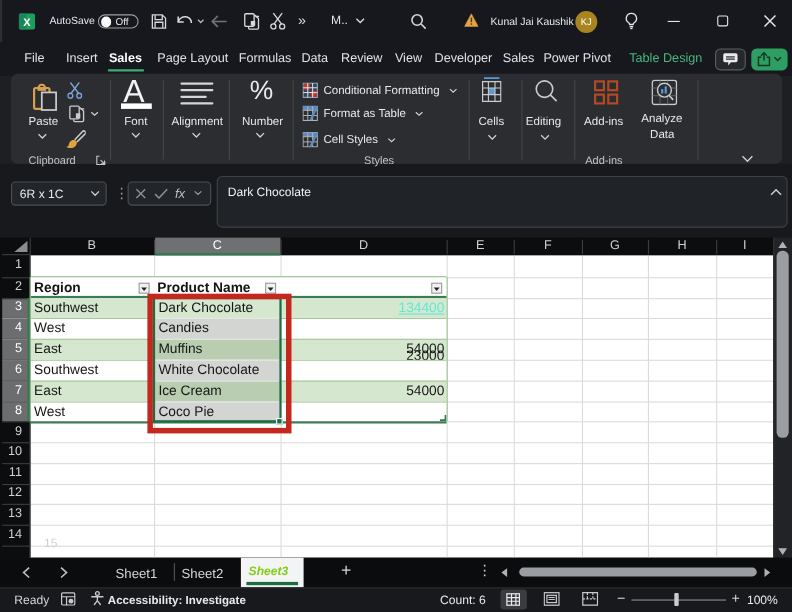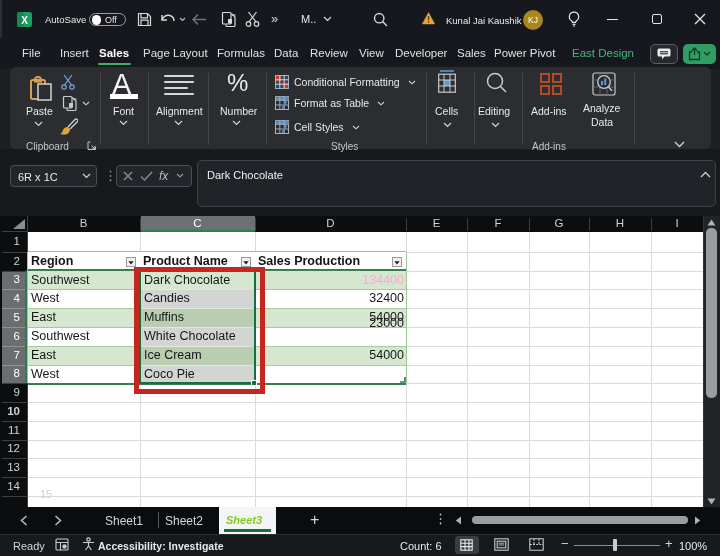--- a/index.html
+++ b/index.html
@@ -81,21 +81,21 @@
 <div class="ab" style="left:99px;top:47px;font-size:11.5px;color:#ffffff;font-weight:bold;">Sales</div>
 <div class="ab" style="left:98px;top:62.5px;width:33px;height:2.5px;background:#3fae74;border-radius:1px;"></div>
 <div class="ab" style="left:143px;top:47px;font-size:11.5px;color:#dfe1e3;">Page Layout</div>
 <div class="ab" style="left:217px;top:47px;font-size:11.5px;color:#dfe1e3;">Formulas</div>
 <div class="ab" style="left:274px;top:47px;font-size:11.5px;color:#dfe1e3;">Data</div>
 <div class="ab" style="left:310px;top:47px;font-size:11.5px;color:#dfe1e3;">Review</div>
 <div class="ab" style="left:359px;top:47px;font-size:11.5px;color:#dfe1e3;">View</div>
 <div class="ab" style="left:395px;top:47px;font-size:11.5px;color:#dfe1e3;">Developer</div>
 <div class="ab" style="left:457px;top:47px;font-size:11.5px;color:#dfe1e3;">Sales</div>
 <div class="ab" style="left:494px;top:47px;font-size:11.5px;color:#dfe1e3;">Power Pivot</div>
-<div class="ab" style="left:572px;top:47px;font-size:11.5px;color:#47b77e;">East Design</div>
+<div class="ab" style="left:572px;top:47px;font-size:11.5px;color:#47b77e;">Table Design</div>
 <div class="ab" style="left:650px;top:44px;width:28px;height:20px;border:1px solid #5a5e63;border-radius:5px;background:#26282c;"></div>
 <svg class="ab" style="left:657px;top:48px" width="14" height="12" viewBox="0 0 14 12">
 <path d="M2 0.5 h10 a1.5 1.5 0 0 1 1.5 1.5 v5 a1.5 1.5 0 0 1 -1.5 1.5 h-4.5 l-2.5 3 v-3 H2 A1.5 1.5 0 0 1 0.5 7 V2 A1.5 1.5 0 0 1 2 0.5 z" fill="#e8eaec"></path>
 <rect x="3" y="3.2" width="8" height="1.1" fill="#26282c"></rect>
       <rect x="3" y="5.2" width="8" height="1.1" fill="#26282c"></rect>
     </svg>
 <div class="ab" style="left:683px;top:44px;width:33px;height:20px;background:#2f9e63;border-radius:5px;"></div>
 <svg class="ab" style="left:688px;top:47px" width="13" height="14" viewBox="0 0 13 14" fill="none" stroke="#103823" stroke-width="1.3">
 <path d="M4 5 h-2.5 v7.5 h10 V5 H9"></path>
       <path d="M6.5 8 V1"></path>
@@ -323,21 +323,21 @@
 <div class="ab" style="left:0px;top:330px;font-size:11.5px;color:#ffffff;width:20px;text-align:right;">6</div>
 <div class="ab" style="left:2px;top:346px;width:25px;height:1px;background:#8f9192;"></div>
 <div class="ab" style="left:2px;top:347px;width:25px;height:18px;background:#6b6d6e;"></div>
 <div class="ab" style="left:0px;top:349px;font-size:11.5px;color:#ffffff;width:20px;text-align:right;">7</div>
 <div class="ab" style="left:2px;top:365px;width:25px;height:1px;background:#8f9192;"></div>
 <div class="ab" style="left:2px;top:366px;width:25px;height:17px;background:#6b6d6e;"></div>
 <div class="ab" style="left:0px;top:367px;font-size:11.5px;color:#ffffff;width:20px;text-align:right;">8</div>
 <div class="ab" style="left:2px;top:383px;width:25px;height:1px;background:#3c3e40;"></div>
 <div class="ab" style="left:0px;top:386px;font-size:11.5px;color:#cfd1d3;width:20px;text-align:right;">9</div>
 <div class="ab" style="left:2px;top:402px;width:25px;height:1px;background:#3c3e40;"></div>
-<div class="ab" style="left:0px;top:405px;font-size:11.5px;color:#cfd1d3;width:20px;text-align:right;font-weight:bold;">10</div>
+<div class="ab" style="left:0px;top:405px;font-size:11.5px;color:#cfd1d3;width:20px;text-align:right;">10</div>
 <div class="ab" style="left:2px;top:421px;width:25px;height:1px;background:#3c3e40;"></div>
 <div class="ab" style="left:0px;top:424px;font-size:11.5px;color:#cfd1d3;width:20px;text-align:right;">11</div>
 <div class="ab" style="left:2px;top:440px;width:25px;height:1px;background:#3c3e40;"></div>
 <div class="ab" style="left:0px;top:442px;font-size:11.5px;color:#cfd1d3;width:20px;text-align:right;">12</div>
 <div class="ab" style="left:2px;top:458px;width:25px;height:1px;background:#3c3e40;"></div>
 <div class="ab" style="left:0px;top:461px;font-size:11.5px;color:#cfd1d3;width:20px;text-align:right;">13</div>
 <div class="ab" style="left:2px;top:477px;width:25px;height:1px;background:#3c3e40;"></div>
 <div class="ab" style="left:0px;top:480px;font-size:11.5px;color:#cfd1d3;width:20px;text-align:right;">14</div>
 <div class="ab" style="left:2px;top:496px;width:25px;height:1px;background:#3c3e40;"></div>
 <div class="ab" style="left:0px;top:488px;font-size:11px;color:#cfd1d3;width:20px;text-align:center;padding-left:40px;">15</div>
@@ -349,37 +349,35 @@
 <div class="ab" style="left:31px;top:252px;font-size:12.5px;font-weight:bold;color:#141414;white-space:nowrap;line-height:18px;">Region</div>
 <div class="ab" style="left:125.5px;top:256.5px;width:10px;height:10px;background:#f2f2f2;border:1px solid #9a9a9a;"></div>
 <svg class="ab" style="left:127.5px;top:260.5px" width="6" height="4" viewBox="0 0 6 4">
       <path d="M0.3 0.3 L3 3.5 L5.7 0.3 Z" fill="#222"></path>
     </svg>
 <div class="ab" style="left:143px;top:252px;font-size:12.5px;font-weight:bold;color:#141414;white-space:nowrap;line-height:18px;">Product Name</div>
 <div class="ab" style="left:240.5px;top:256.5px;width:10px;height:10px;background:#f2f2f2;border:1px solid #9a9a9a;"></div>
 <svg class="ab" style="left:242.5px;top:260.5px" width="6" height="4" viewBox="0 0 6 4">
       <path d="M0.3 0.3 L3 3.5 L5.7 0.3 Z" fill="#222"></path>
     </svg>
-<div class="ab" style="left:258px;top:252px;font-size:12.5px;font-weight:bold;color:#141414;white-space:nowrap;line-height:18px;">Sales Production</div>
 <div class="ab" style="left:391.5px;top:256.5px;width:10px;height:10px;background:#f2f2f2;border:1px solid #9a9a9a;"></div>
 <svg class="ab" style="left:393.5px;top:260.5px" width="6" height="4" viewBox="0 0 6 4">
       <path d="M0.3 0.3 L3 3.5 L5.7 0.3 Z" fill="#222"></path>
     </svg>
 <div class="ab" style="left:28px;top:271px;width:112px;height:18px;background:#d6e7cf;"></div>
 <div class="ab" style="left:140px;top:271px;width:115px;height:18px;background:#d6e7cf;"></div>
 <div class="ab" style="left:255px;top:271px;width:151px;height:18px;background:#d6e7cf;"></div>
 <div class="ab" style="left:31px;top:271px;font-size:12.5px;color:#161616;white-space:nowrap;line-height:18px;">Southwest</div>
 <div class="ab" style="left:144px;top:271px;font-size:12.5px;color:#161616;white-space:nowrap;line-height:18px;">Dark Chocolate</div>
-<div class="ab" style="left:255px;top:271px;font-size:12.5px;color:#f9a8d4;width:149px;text-align:right;line-height:18px;">134400</div>
+<div class="ab" style="left:255px;top:271px;font-size:12.5px;color:#5eead4;width:149px;text-align:right;line-height:18px;text-decoration:underline;">134400</div>
 <div class="ab" style="left:28px;top:289px;width:112px;height:19px;background:#ffffff;"></div>
 <div class="ab" style="left:140px;top:289px;width:115px;height:19px;background:#d3d5d3;"></div>
 <div class="ab" style="left:255px;top:289px;width:151px;height:19px;background:#ffffff;"></div>
 <div class="ab" style="left:31px;top:289px;font-size:12.5px;color:#161616;white-space:nowrap;line-height:19px;">West</div>
 <div class="ab" style="left:144px;top:289px;font-size:12.5px;color:#161616;white-space:nowrap;line-height:19px;">Candies</div>
-<div class="ab" style="left:255px;top:289px;font-size:12.5px;color:#161616;width:149px;text-align:right;line-height:19px;">32400</div>
 <div class="ab" style="left:28px;top:308px;width:112px;height:19px;background:#d6e7cf;"></div>
 <div class="ab" style="left:140px;top:308px;width:115px;height:19px;background:#b9ceb1;"></div>
 <div class="ab" style="left:255px;top:308px;width:151px;height:19px;background:#d6e7cf;"></div>
 <div class="ab" style="left:31px;top:308px;font-size:12.5px;color:#161616;white-space:nowrap;line-height:19px;">East</div>
 <div class="ab" style="left:144px;top:308px;font-size:12.5px;color:#161616;white-space:nowrap;line-height:19px;">Muffins</div>
 <div class="ab" style="left:255px;top:308px;font-size:12.5px;color:#161616;width:149px;text-align:right;line-height:19px;">54000</div>
 <div class="ab" style="left:28px;top:327px;width:112px;height:19px;background:#ffffff;"></div>
 <div class="ab" style="left:140px;top:327px;width:115px;height:19px;background:#d3d5d3;"></div>
 <div class="ab" style="left:255px;top:327px;width:151px;height:19px;background:#ffffff;"></div>
 <div class="ab" style="left:31px;top:327px;font-size:12.5px;color:#161616;white-space:nowrap;line-height:19px;">Southwest</div>

